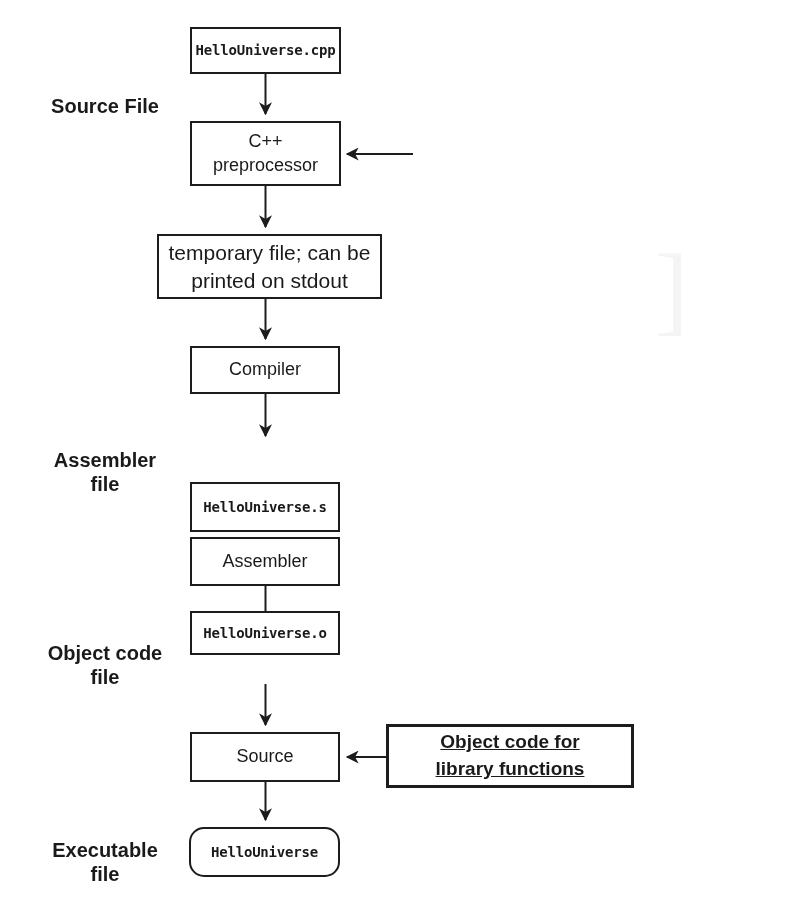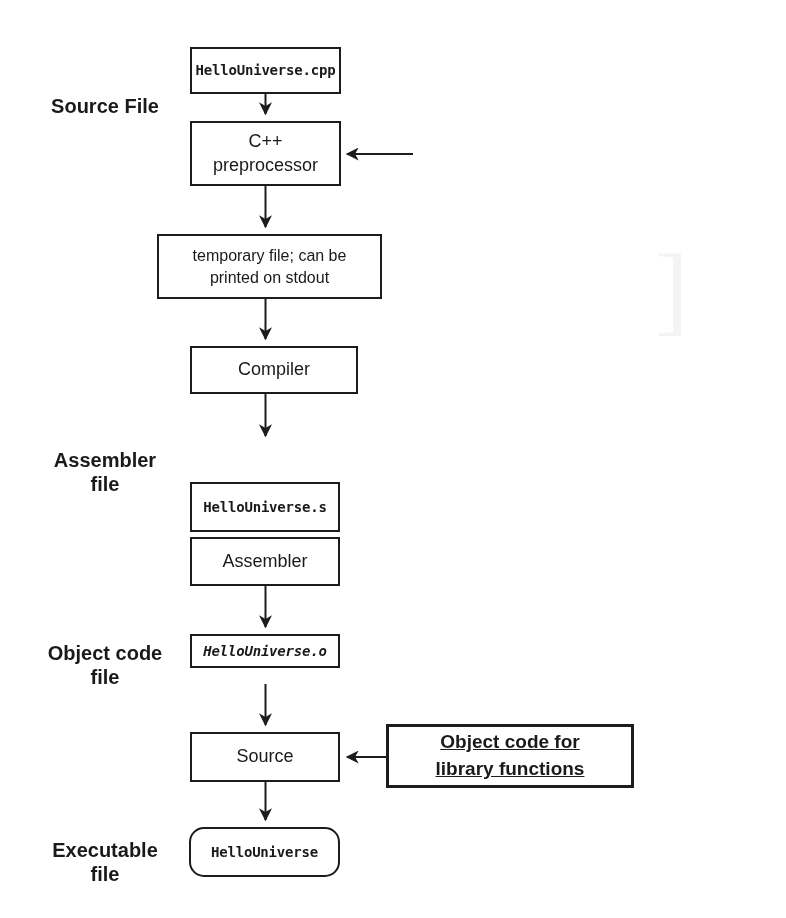--- a/index.html
+++ b/index.html
@@ -30,21 +30,21 @@
     white-space: pre-line;
     line-height: 1.32;
   }
   .box.mono {
     font-family: "DejaVu Sans Mono", monospace;
     font-weight: bold;
     font-size: 14px;
     letter-spacing: -0.2px;
   }
   .box.sans  { font-size: 18px; }
-  .box.small { font-size: 16px; }
+  .box.small { font-size: 21px; }
   .box.side  {
     border-width: 3px;
     font-weight: bold;
     font-size: 19px;
     line-height: 1.4;
   }
   .stage-label {
     position: absolute;
     left: 16px;
     width: 178px;
@@ -67,27 +67,27 @@
     left: 655px;
     top: 232px;
     font-family: "Liberation Serif", serif;
     font-size: 100px;
     font-weight: 300;
     color: #f4f4f4;
     user-select: none;
   }
 
   
-  .b-cpp       { left:190px; top:27px;  width:151px; height:47px;margin-top:20px; }
+  .b-cpp       { left:190px; top:27px;  width:151px; height:47px; }
   .b-pre       { left:190px; top:121px; width:151px; height:65px; }
   .b-temp      { left:157px; top:234px; width:225px; height:65px; }
-  .b-compiler  { left:190px; top:346px; width:168px; height:48px; }
+  .b-compiler  { left:190px; top:346px; width:150px; height:48px; }
   .b-s         { left:190px; top:443px; width:150px; height:50px;margin-top:39px; }
   .b-assembler { left:190px; top:537px; width:150px; height:49px; }
-  .b-o         { left:190px; top:634px; width:150px; height:34px;font-style:italic; }
+  .b-o         { left:190px; top:611px; width:150px; height:44px; }
   .b-linker    { left:190px; top:732px; width:150px; height:50px; }
   .b-exe       { left:189px; top:827px; width:151px; height:50px;border-radius:15px; }
   .b-include   { left:413px; top:122px; width:225px; height:64px; }
   .b-objlib    { left:386px; top:724px; width:248px; height:64px;text-decoration:underline; }
 
   .l-source     { top:94px;  }
   .l-assembler  { top:448px; }
   .l-object     { top:641px; }
   .l-executable { top:838px; }
 </style>

